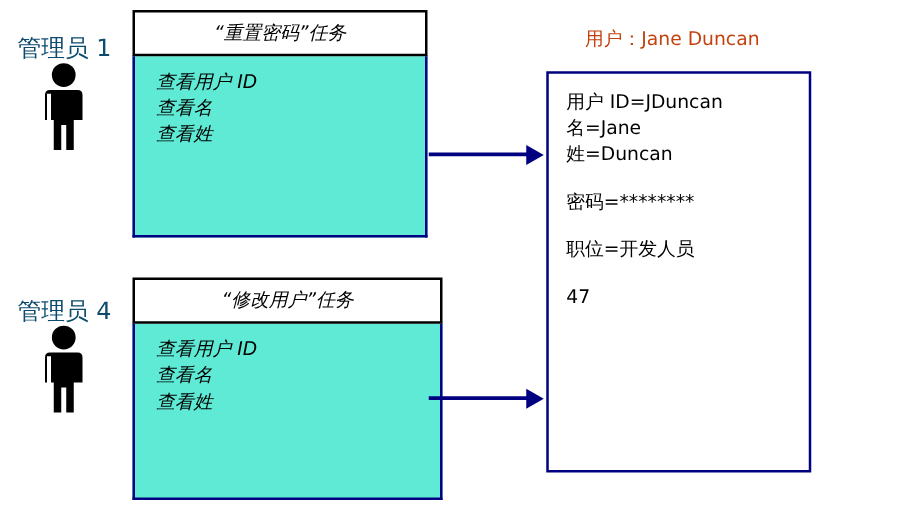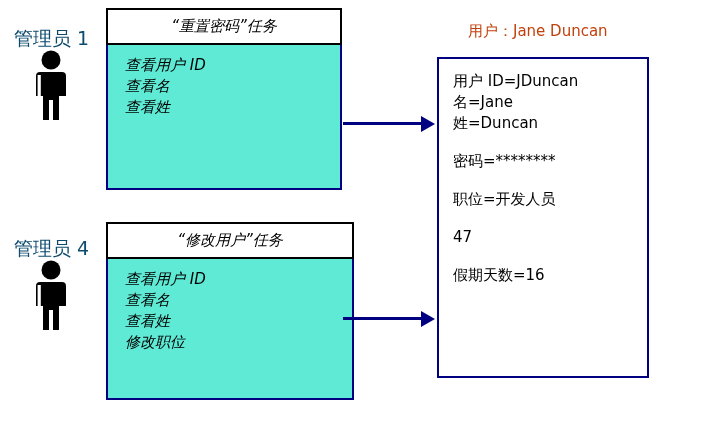--- a/index.html
+++ b/index.html
@@ -140,21 +140,20 @@
       <rect x="9.6" y="25" width="3.2" height="24" fill="#ffffff"></rect>
     </svg>
   </div>
 
   <div class="task-box" style="left:106px; top:222px; width:248px;">
     <div class="task-header">“修改用户”任务</div>
     <div class="task-body" style="height:142px;">
       <div class="task-item">查看用户 ID</div>
       <div class="task-item">查看名</div>
       <div class="task-item">查看姓</div>
-      <div class="task-item">修改职位</div>
     </div>
   </div>
 
   <div class="arrow" style="left:343px; top:122px; width:80px;"></div>
   <div class="arrow-head" style="left:421px; top:116px;"></div>
 
   <div class="arrow" style="left:343px; top:317px; width:80px;"></div>
   <div class="arrow-head" style="left:421px; top:311px;"></div>
 
   <div class="user-title" style="left:468px; top:22px;">用户：Jane Duncan</div>
@@ -172,19 +171,16 @@
     </div>
 
     <div class="attr-group">
       <div class="attr-line">职位=开发人员</div>
     </div>
 
     <div class="attr-group">
       <div class="attr-line">47</div>
     </div>
 
-    <div class="attr-group">
-      <div class="attr-line">假期天数=16</div>
-    </div>
 
   </div>
 
 </div>
 
 </body></html>

